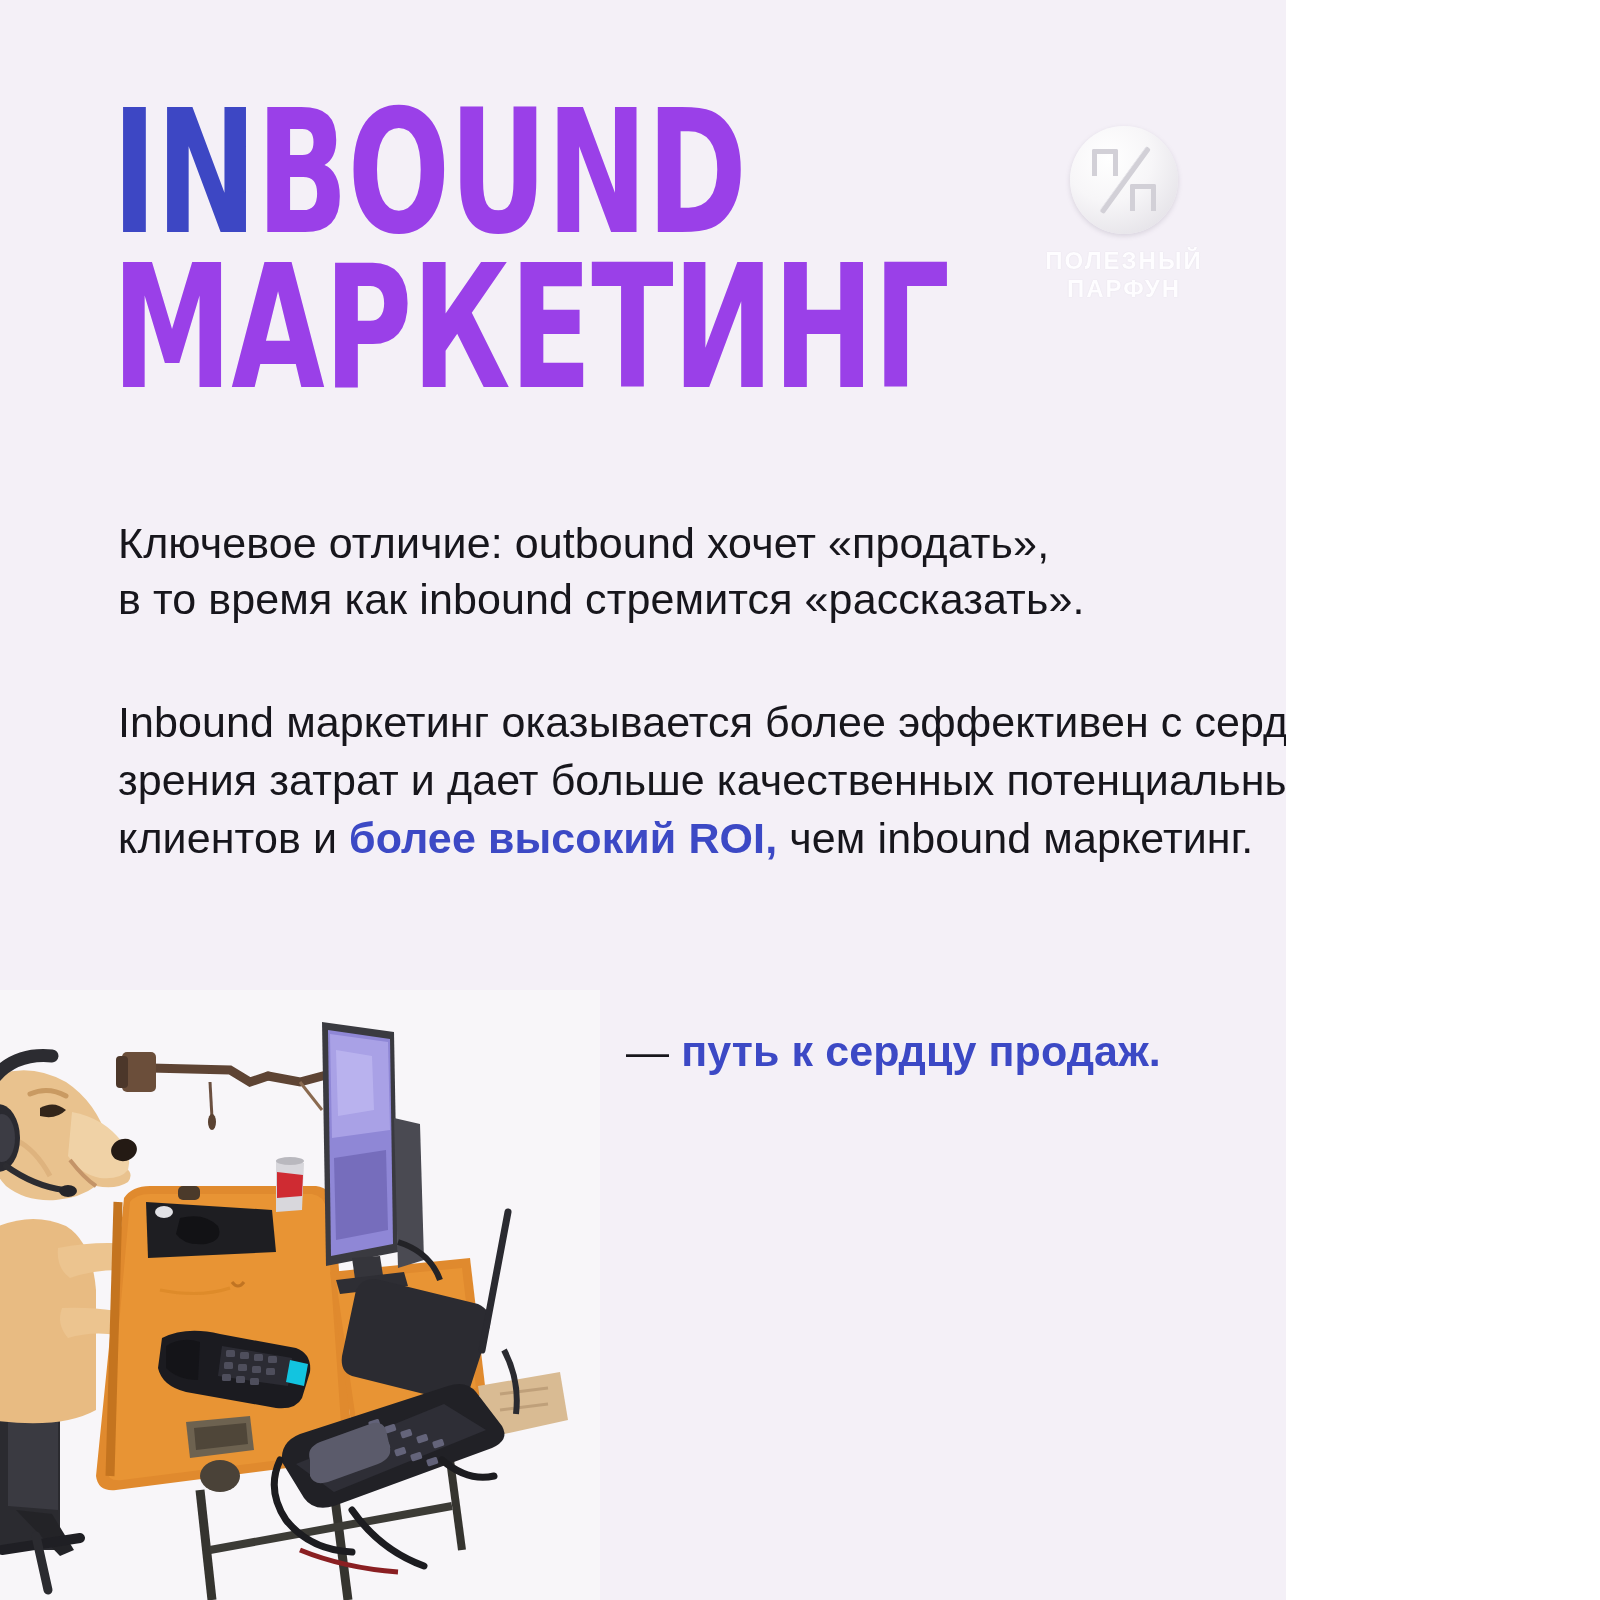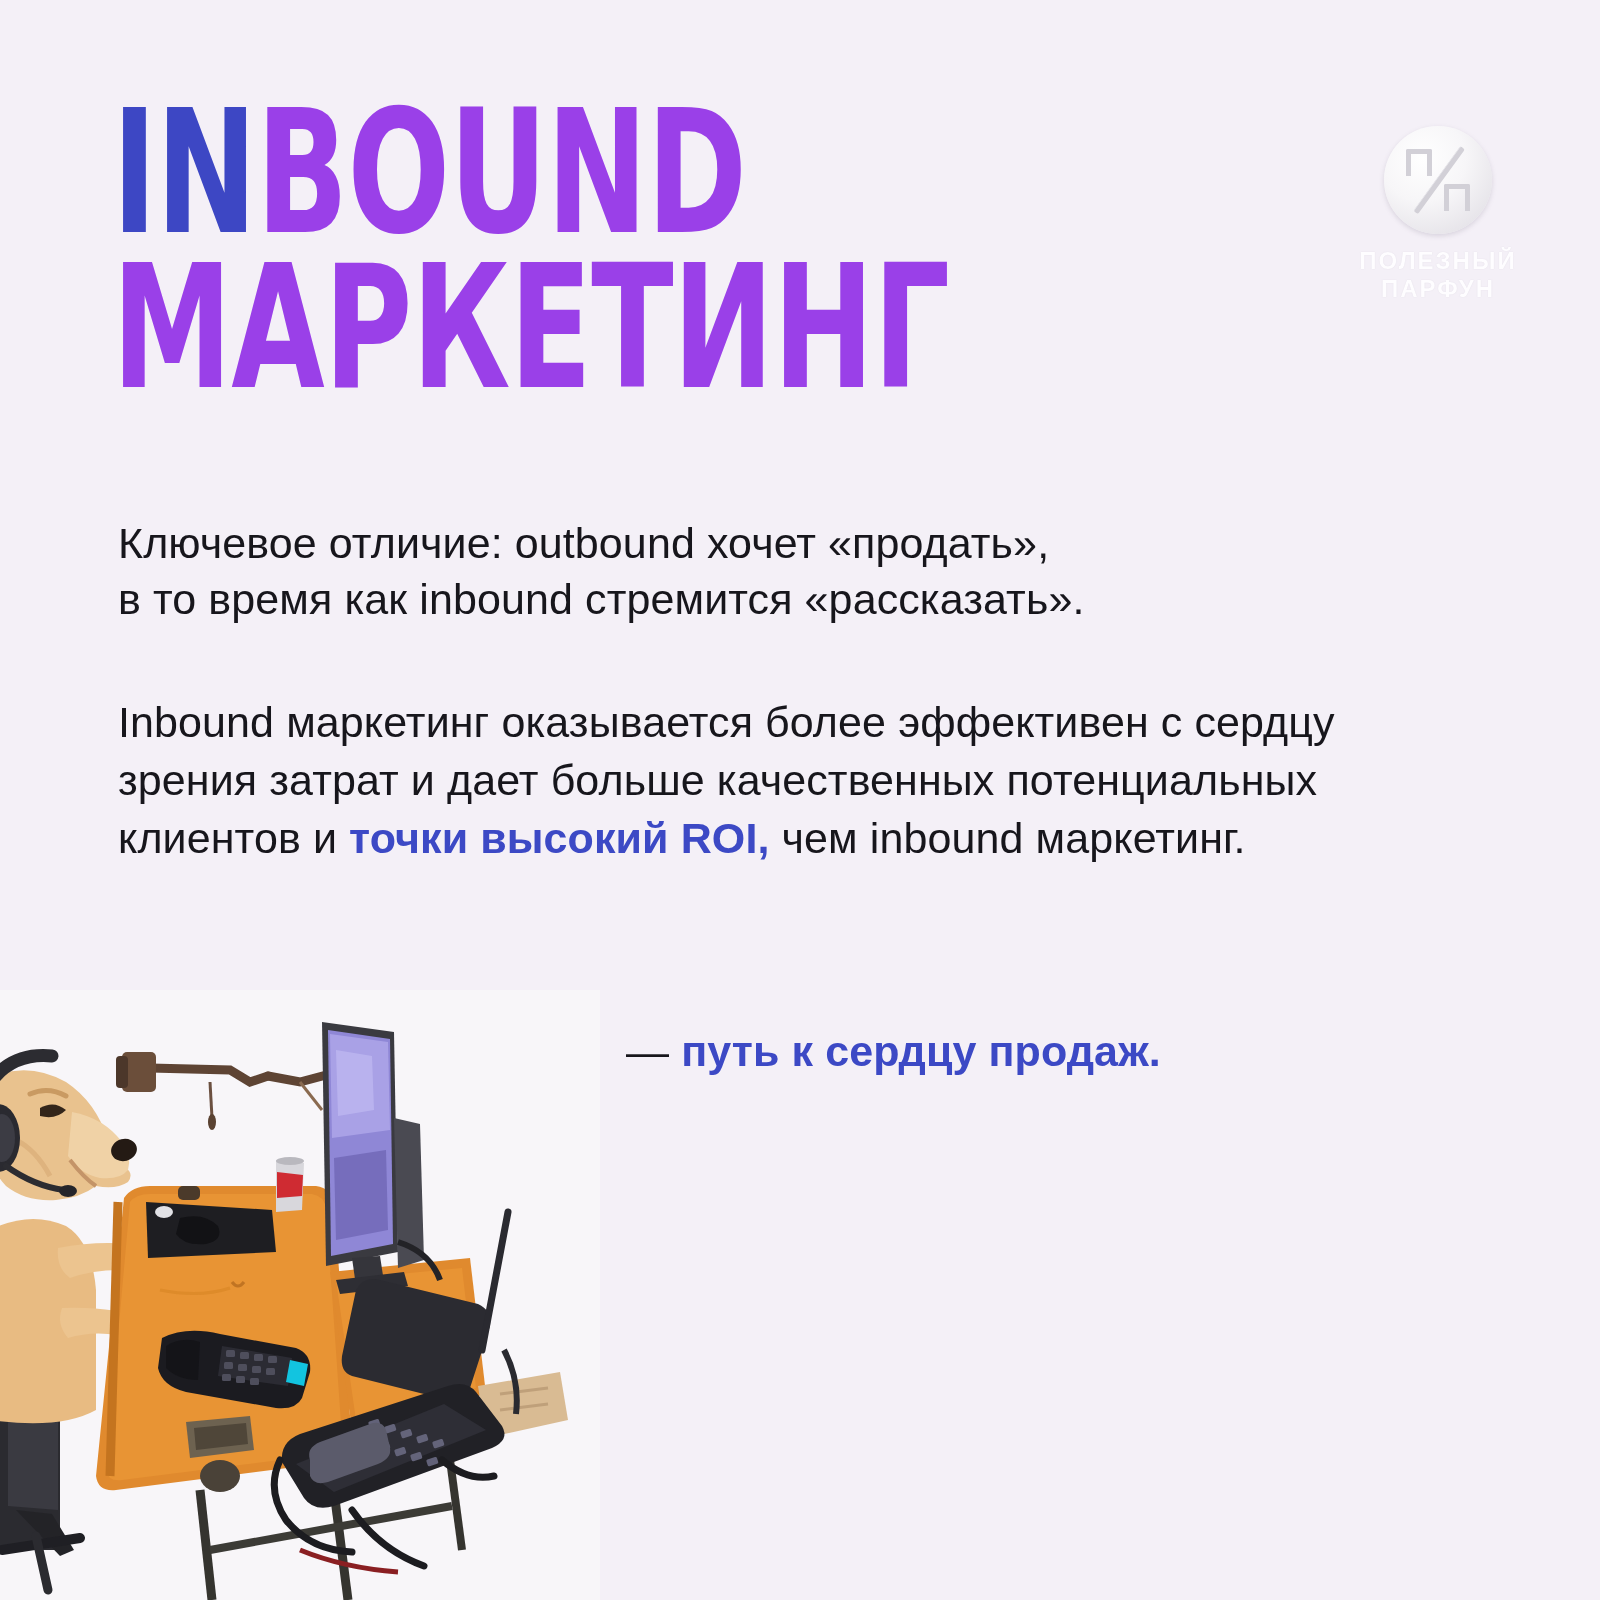--- a/index.html
+++ b/index.html
@@ -7,21 +7,21 @@
     margin: 0;
     padding: 0;
     background: #ffffff;
   }
   body {
     font-family: "Liberation Sans", "DejaVu Sans", sans-serif;
   }
 
   .slide {
     position: relative;
-    width: 1600px;
+    width: 1286px;
     height: 1600px;
     overflow: hidden;
     background: #f4f0f7;
   }
 
   
   .title-block {
     position: absolute;
     left: 112px;
     top: 96px;
@@ -167,21 +167,21 @@
     </div>
     <div class="logo-caption">
       <div>ПОЛЕЗНЫЙ</div>
       <div>ПАРФУН</div>
     </div>
   </div>
 
   <div class="para para-1">Ключевое отличие: outbound хочет «продать»,
 в то время как inbound стремится «рассказать».</div>
 
-  <div class="para para-2"><span>Inbound маркетинг оказывается более эффективен с сердцу зрения затрат и дает больше качественных потенциальных клиентов и </span><span class="hl">точки высокий ROI,</span><span> чем inbound маркетинг.</span></div>
+  <div class="para para-2"><span>Inbound маркетинг оказывается более эффективен с сердцу зрения затрат и дает больше качественных потенциальных клиентов и </span><span class="hl">более высокий ROI,</span><span> чем inbound маркетинг.</span></div>
 
   <div class="para para-3"><span class="dash">— </span><span class="hl">путь к сердцу продаж.</span></div>
 
   <div class="photo">
     <svg width="600" height="610" viewBox="0 0 600 610">
       <rect x="0" y="0" width="600" height="610" fill="#f8f6f9"></rect>
 
       <g>
         <path d="M150 78 L230 80 L250 92 L268 86" stroke="#5e4434" stroke-width="9" fill="none" stroke-linecap="round"></path>
         <path d="M268 86 L300 92 L330 84" stroke="#5e4434" stroke-width="9" fill="none" stroke-linecap="round"></path>

